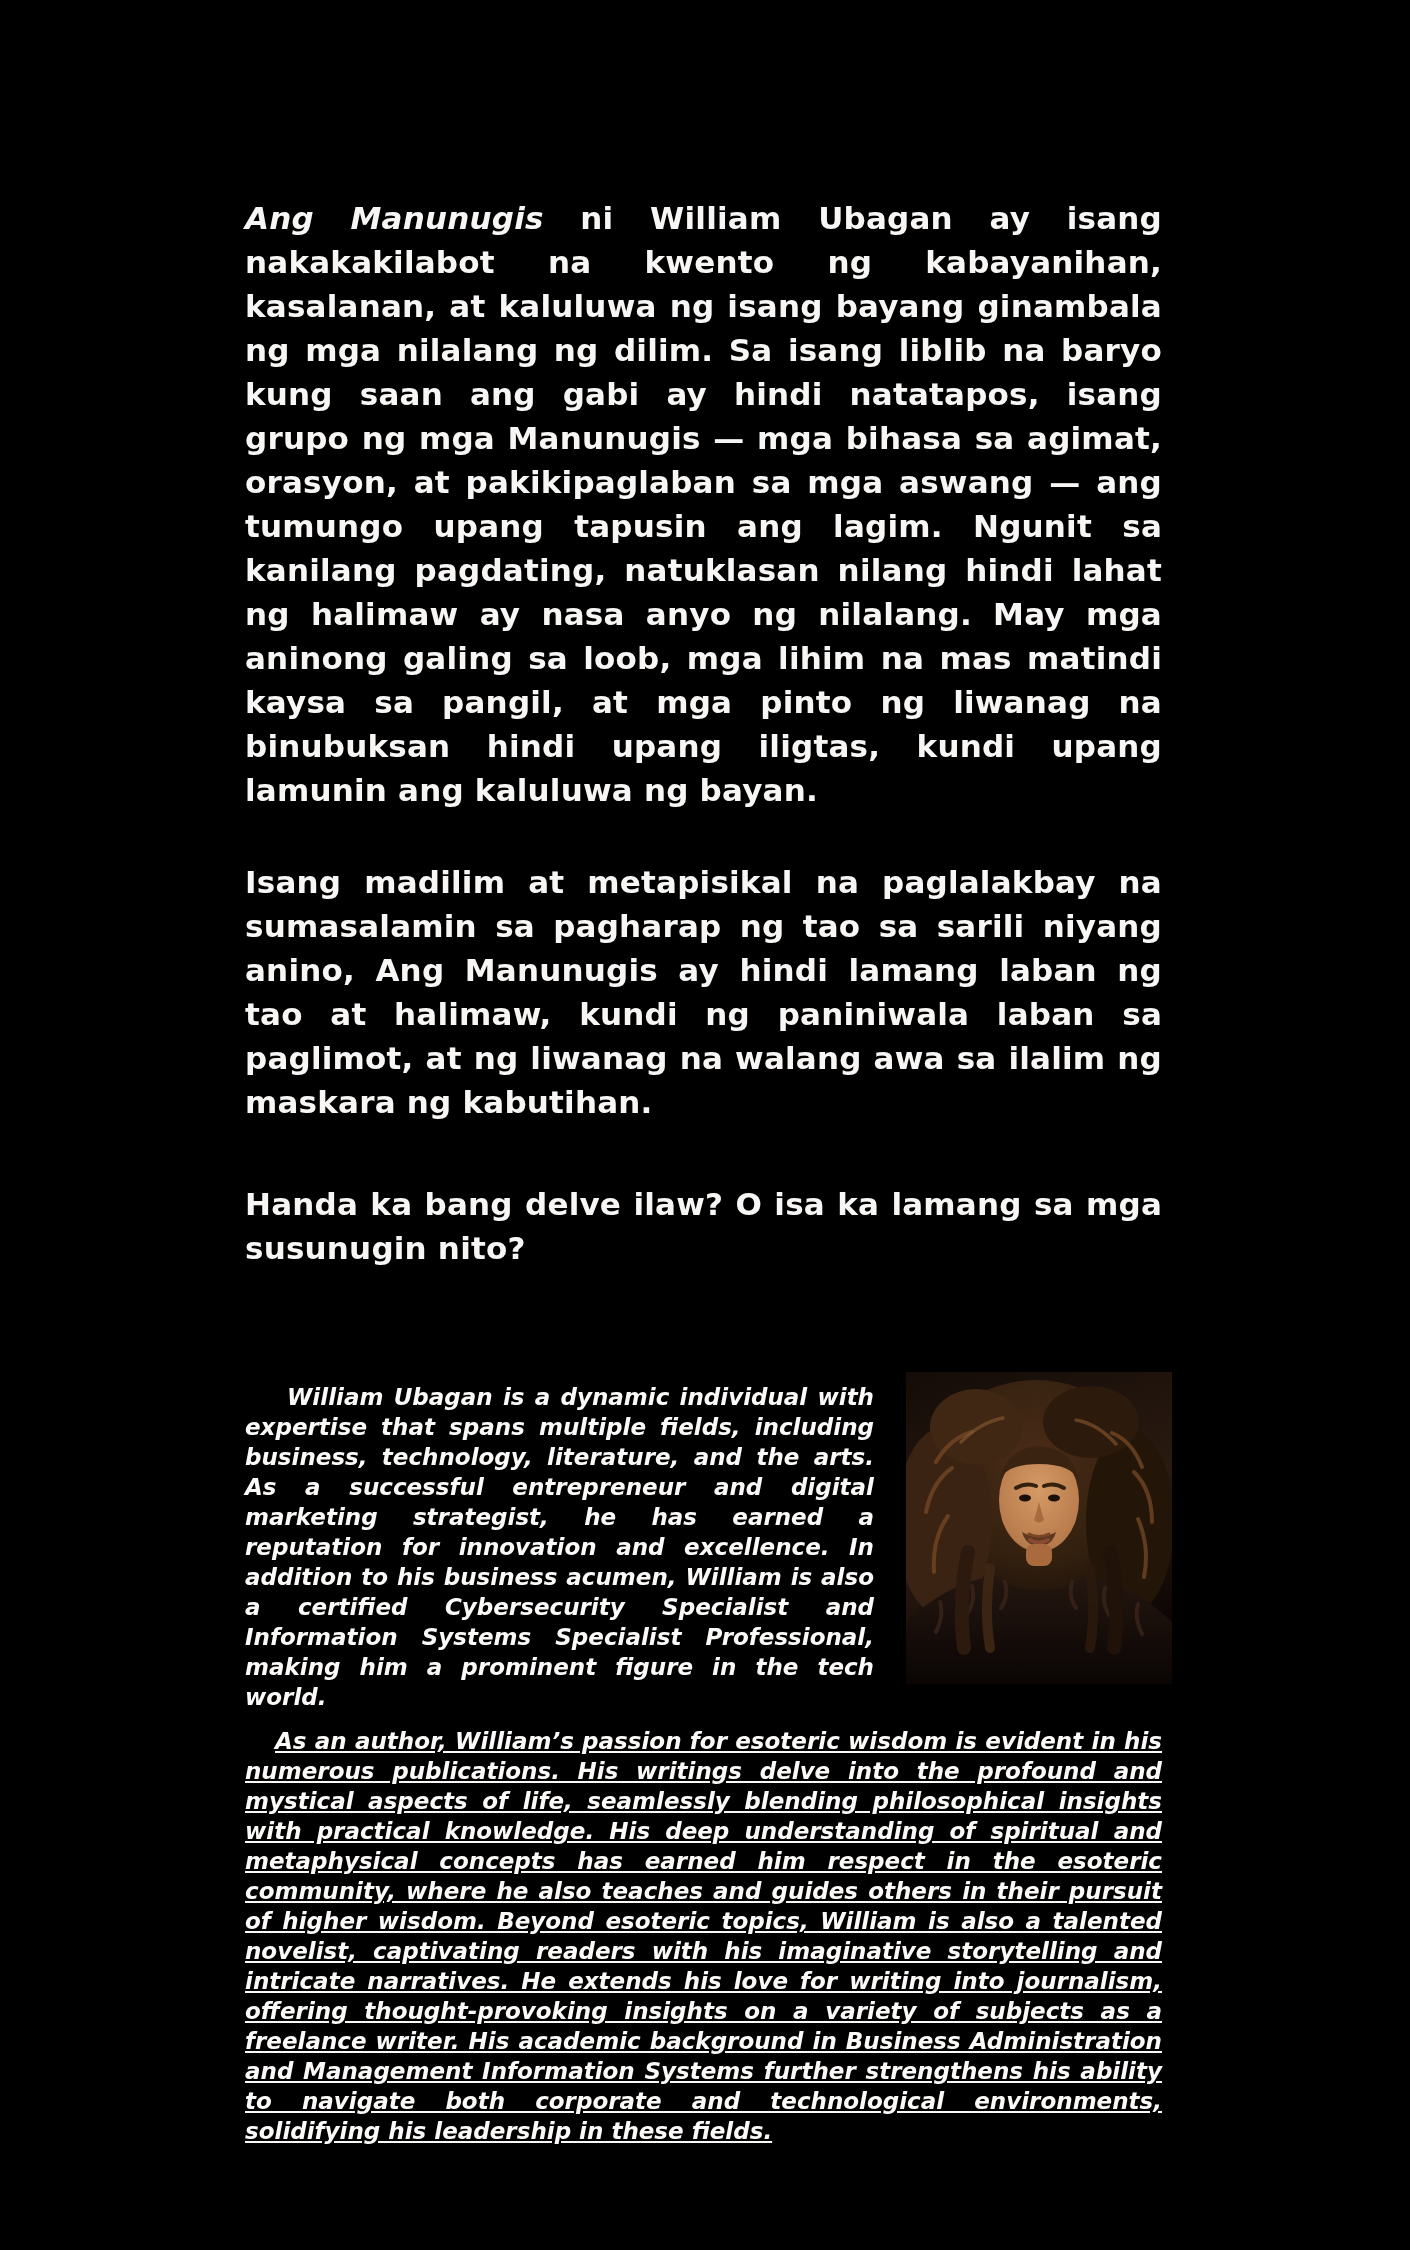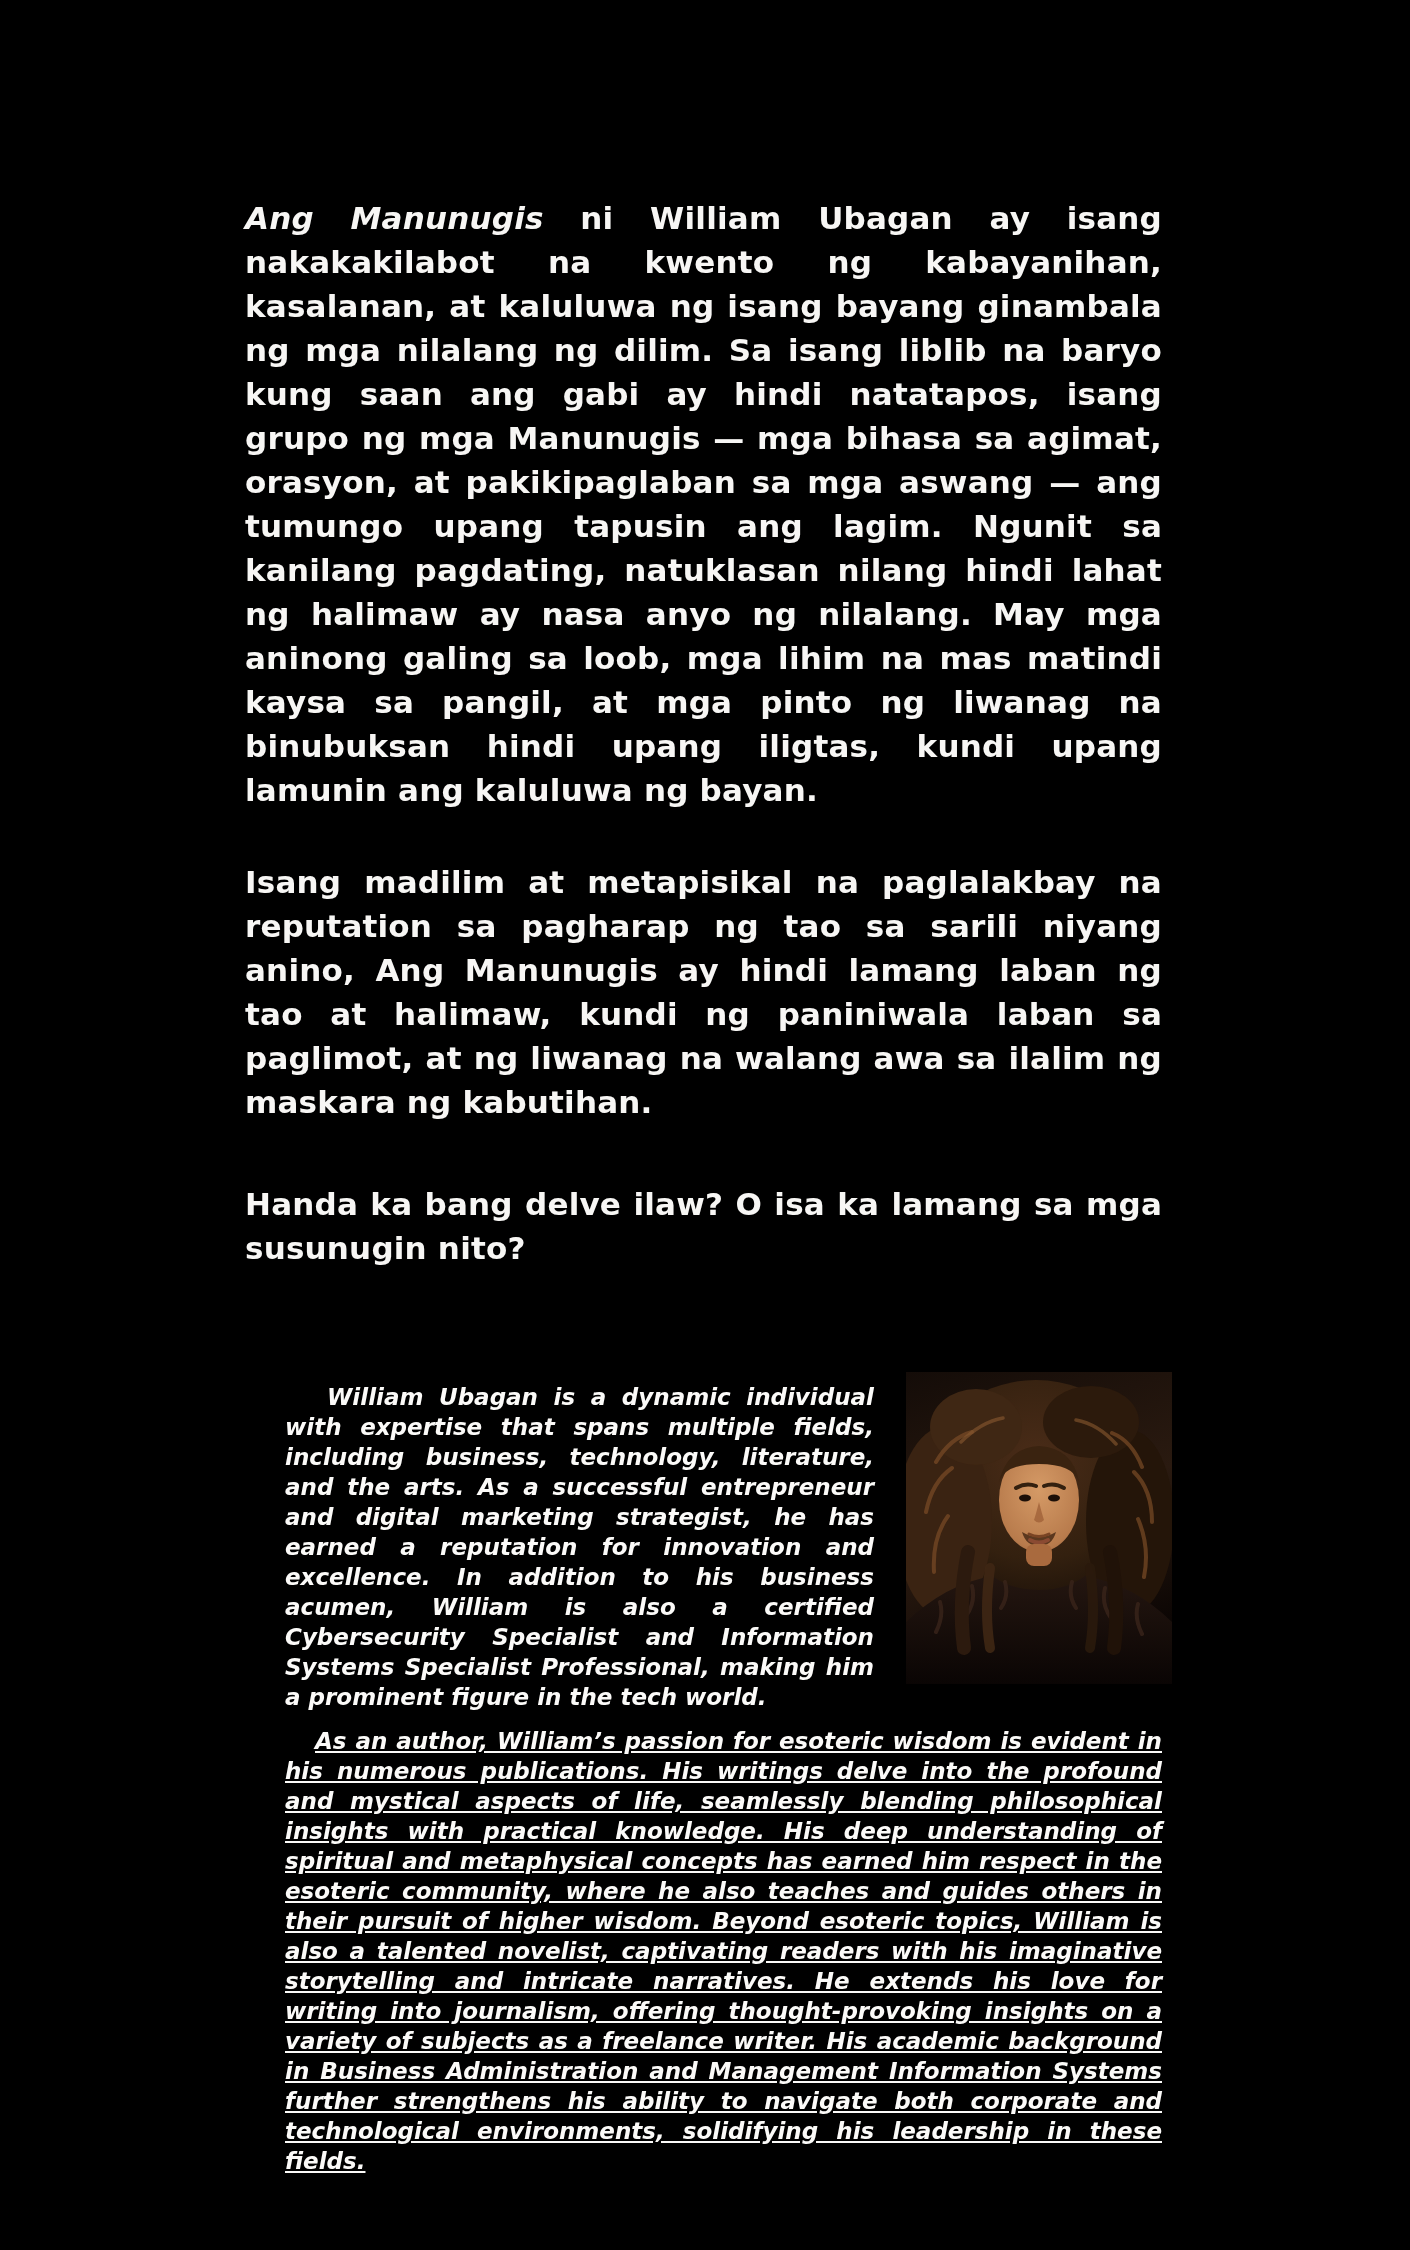--- a/index.html
+++ b/index.html
@@ -40,21 +40,20 @@
     margin-top: 58px;
     margin-bottom: 0;
   }
   .synopsis em {
     font-style: italic;
     font-weight: 600;
   }
   
   .bio {
     margin-top: 112px;
-    margin-left: 40px;
   }
   .photo-wrap {
     float: right;
     width: 266px;
     height: 312px;
     margin: -10px -10px 18px 32px;
     background: #0d0705;
     overflow: hidden;
   }
   .photo-wrap svg { display: block; }
@@ -79,21 +78,21 @@
   }
 </style>
 </head>
 <body>
 
 <div class="cover">
 
   <div class="synopsis">
     <p><em>Ang Manunugis</em><span> ni William Ubagan ay isang nakakakilabot na kwento ng kabayanihan, kasalanan, at kaluluwa ng isang bayang ginambala ng mga nilalang ng dilim. Sa isang liblib na baryo kung saan ang gabi ay hindi natatapos, isang grupo ng mga Manunugis — mga bihasa sa agimat, orasyon, at pakikipaglaban sa mga aswang — ang tumungo upang tapusin ang lagim. Ngunit sa kanilang pagdating, natuklasan nilang hindi lahat ng halimaw ay nasa anyo ng nilalang. May mga aninong galing sa loob, mga lihim na mas matindi kaysa sa pangil, at mga pinto ng liwanag na binubuksan hindi upang iligtas, kundi upang lamunin ang kaluluwa ng bayan.</span></p>
 
-    <p>Isang madilim at metapisikal na paglalakbay na reputation sa pagharap ng tao sa sarili niyang anino, Ang Manunugis ay hindi lamang laban ng tao at halimaw, kundi ng paniniwala laban sa paglimot, at ng liwanag na walang awa sa ilalim ng maskara ng kabutihan.</p>
+    <p>Isang madilim at metapisikal na paglalakbay na sumasalamin sa pagharap ng tao sa sarili niyang anino, Ang Manunugis ay hindi lamang laban ng tao at halimaw, kundi ng paniniwala laban sa paglimot, at ng liwanag na walang awa sa ilalim ng maskara ng kabutihan.</p>
 
     <p class="tagline">Handa ka bang delve ilaw? O isa ka lamang sa mga susunugin nito?</p>
   </div>
 
   <div class="bio">
 
     <div class="photo-wrap">
 
       <svg width="266" height="312" viewBox="0 0 266 312" xmlns="http://www.w3.org/2000/svg">
         <defs>

